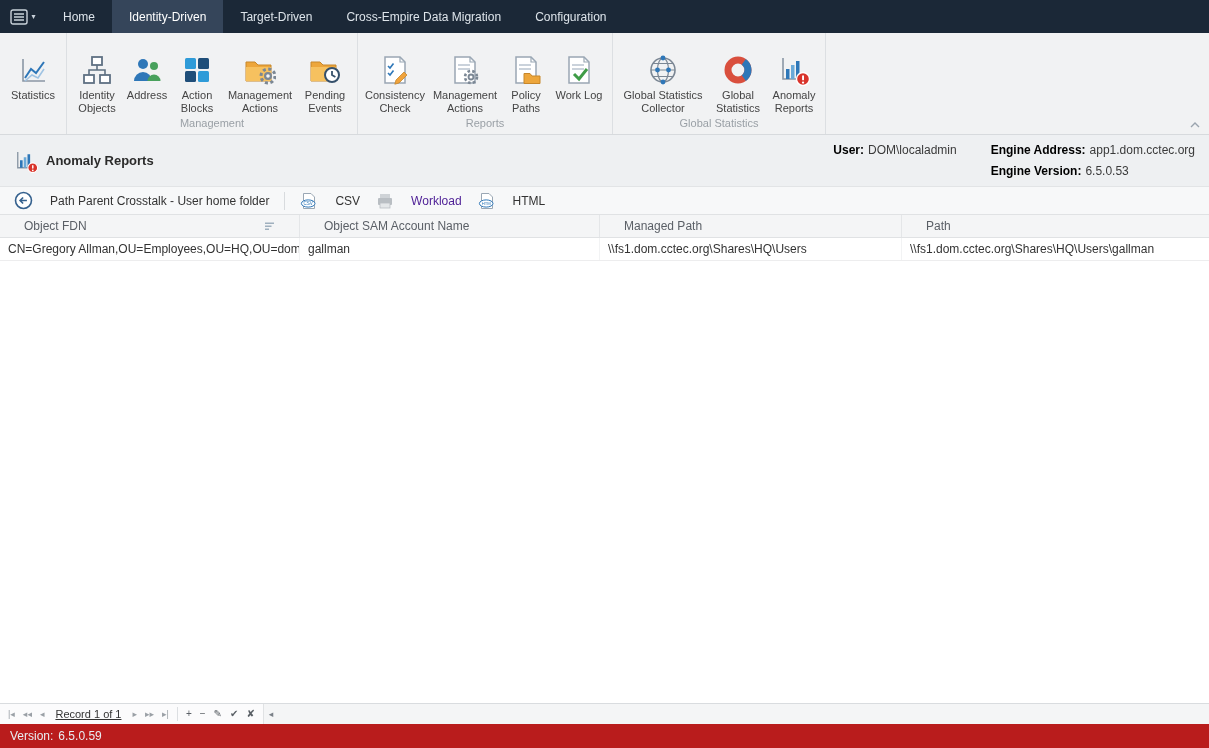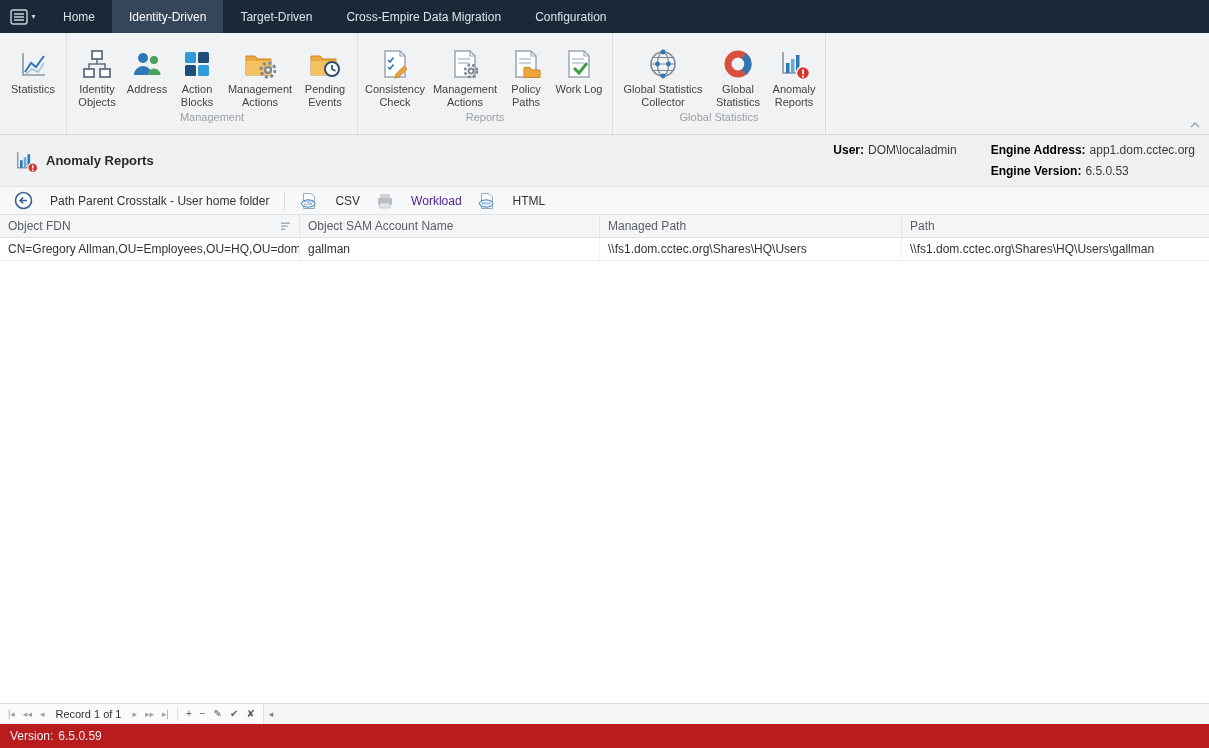--- a/index.html
+++ b/index.html
@@ -8,21 +8,21 @@
 
   
   .menubar { height:33px; background:#1b2837; display:flex; align-items:stretch; flex-shrink:0; }
   .appbtn { width:46px; display:flex; align-items:center; justify-content:center; gap:3px; cursor:pointer; }
   .appbtn .caret { color:#c9d2da; font-size:8px; }
   .tab { padding:0 17px; display:flex; align-items:center; color:#dde4ea; font-size:12px; cursor:pointer; }
   .tab.active { background:#35455a; color:#fff; }
 
   
   .ribbon { height:102px; background:#f1f2f3; border-bottom:1px solid #d7dadd; display:flex; position:relative; flex-shrink:0; }
-  .rgroup { display:flex; flex-direction:column; border-right:1px solid #dcdfe2; padding:8px 2px; }
+  .rgroup { display:flex; flex-direction:column; border-right:1px solid #dcdfe2; padding:14px 2px; }
   .rgroup-btns { flex:1; display:flex; align-items:flex-start; padding:3px 2px 0; }
   .rgroup-label { height:17px; line-height:15px; text-align:center; font-size:11px; color:#9aa0a6; padding:0 6px; }
   .rbtn { display:flex; flex-direction:column; align-items:center; padding:4px 3px 2px; font-size:11px; color:#444;
           text-align:center; line-height:1.15; border-radius:2px; cursor:pointer; }
   .ric { width:32px; height:32px; margin-bottom:3px; flex-shrink:0; }
   .ribbon-collapse { position:absolute; right:7px; bottom:3px; width:14px; height:12px; cursor:pointer; }
 
   
   .headerband { height:52px; background:#eef0f2; border-bottom:1px solid #e2e4e6; display:flex; align-items:center; padding:0 14px; flex-shrink:0; }
   .htitle { display:flex; align-items:center; gap:8px; font-weight:bold; font-size:13px; color:#2b2b2b; }
@@ -32,33 +32,33 @@
 
   
   .toolbar { height:28px; background:#f7f8f9; border-bottom:1px solid #e0e2e4; display:flex; align-items:center; padding:0 8px; gap:4px; font-size:12px; color:#333; flex-shrink:0; }
   .tbtn { display:flex; align-items:center; gap:17px; padding:2px 6px; border-radius:2px; cursor:pointer; }
   .tsep { width:1px; height:18px; background:#d8dbde; margin:0 5px; }
   .tbtn.disabled { color:#4c1d95; cursor:default; }
 
   
   .gridwrap { flex:1; display:flex; flex-direction:column; background:#fff; min-height:0; }
   .ghead { display:grid; grid-template-columns:300px 300px 302px 1fr; height:23px; background:#f4f5f6; border-bottom:1px solid #e0e2e4; font-size:12px; color:#5a5f66; flex-shrink:0; }
-  .ghcell { display:flex; align-items:center; padding:0 8px; border-right:1px solid #e4e6e8; cursor:pointer; }
+  .ghcell { display:flex; align-items:center; padding:0 24px; border-right:1px solid #e4e6e8; cursor:pointer; }
   .ghcell:last-child { border-right:none; }
   .ghcell .sorticon { margin-left:auto; }
   .grow { display:grid; grid-template-columns:300px 300px 302px 1fr; height:23px; border-bottom:1px solid #ededee; font-size:12px; color:#333; cursor:pointer; flex-shrink:0; }
   .gcell { display:flex; align-items:center; padding:0 8px; border-right:1px solid #f2f3f4; white-space:nowrap; overflow:hidden; }
   .gcell:last-child { border-right:none; }
   .gridbody { flex:1; }
 
   
   .navbar { height:21px; border-top:1px solid #d9dcdf; background:#fbfbfc; display:flex; align-items:center; padding-left:4px; flex-shrink:0; }
   .navbtn { padding:0 4px; font-size:9px; color:#9aa0a6; cursor:pointer; line-height:20px; }
   .navbtn.dark { color:#5a6066; font-size:10px; }
-  .navtext { font-size:11px; color:#333; padding:0 7px; }
+  .navtext { font-size:11px; color:#333; padding:0 7px;text-decoration:underline; }
   .navsep { width:1px; height:14px; background:#dcdfe2; margin:0 4px; }
   .navscroll { flex:1; align-self:stretch; display:flex; align-items:center; background:#f4f5f6; border-left:1px solid #e0e2e4; margin-left:4px; }
   .navscroll .arrow { font-size:9px; color:#7a8088; padding:0 5px; cursor:pointer; }
 
   
   .statusbar { height:24px; background:#b91c1c; color:#e8edf2; display:flex; align-items:center; padding:0 10px; font-size:12px; gap:5px; flex-shrink:0; }
 </style>
 </head>
 <body>
 

